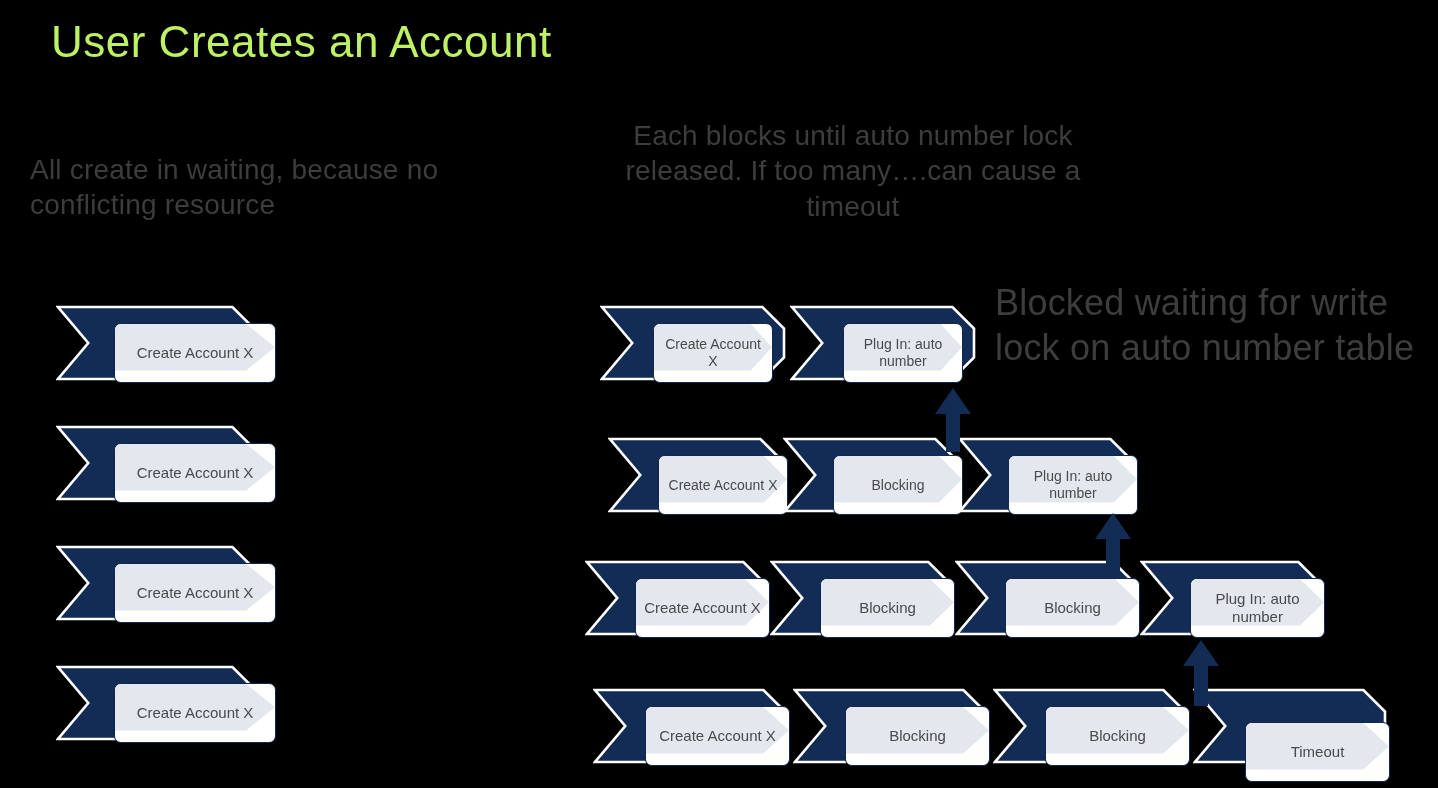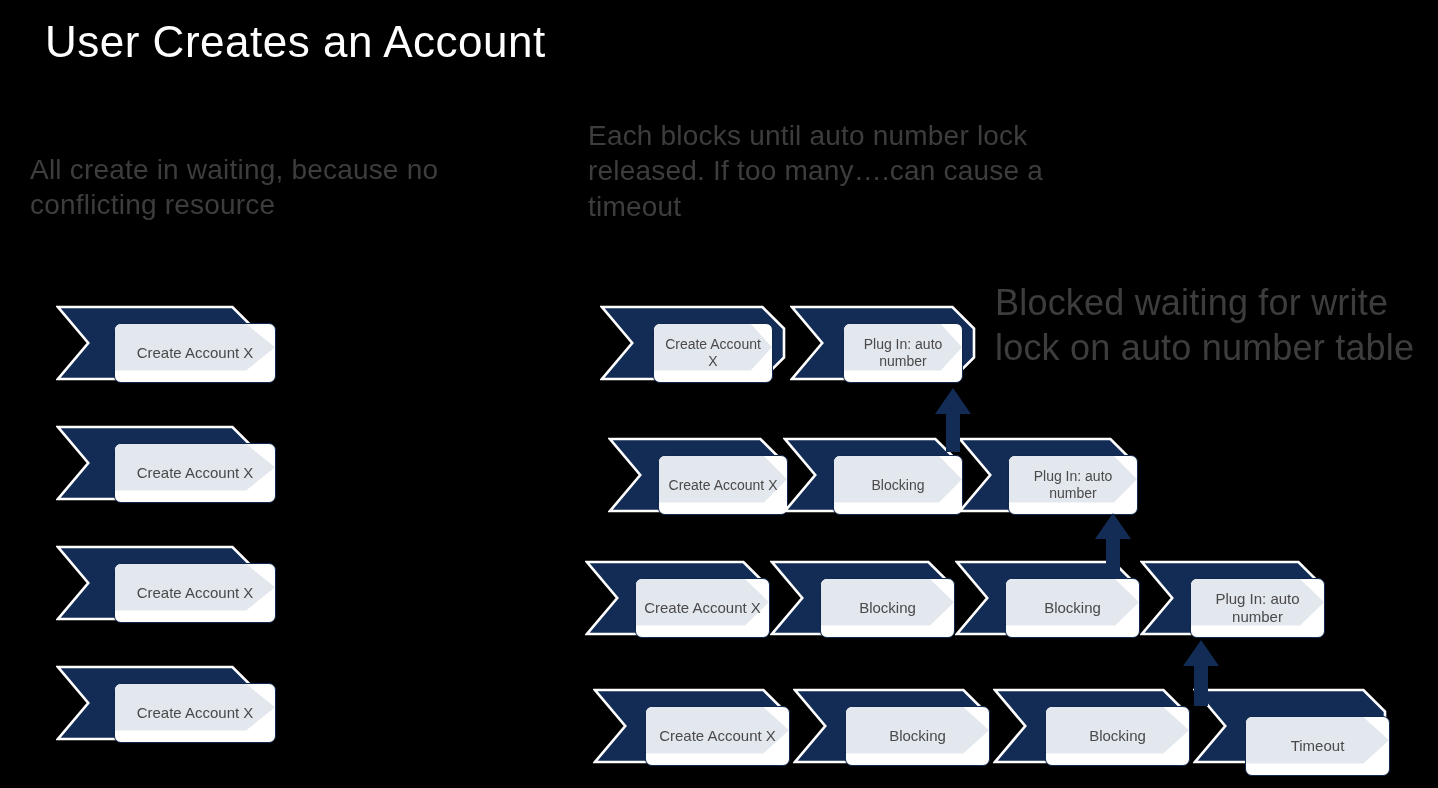--- a/index.html
+++ b/index.html
@@ -4,30 +4,30 @@
 <style>
   html,body{margin:0;padding:0;background:#000;}
   body{
     width:1438px;height:788px;position:relative;overflow:hidden;
     font-family:"Liberation Sans","DejaVu Sans",sans-serif;
     background:#000;color:#3a3a3a;
   }
 
   
   .slide-title{
-    position:absolute;left:45px;top:18px;
+    position:absolute;left:51px;top:18px;
     font-size:44px;font-weight:400;letter-spacing:.5px;
-    color:#ffffff;white-space:nowrap;line-height:1.1;
+    color:#bef264;white-space:nowrap;line-height:1.1;
   }
   .note{
     position:absolute;color:#3d3d3d;font-weight:400;
     line-height:1.26;letter-spacing:.2px;
   }
   .note-left{left:30px;top:152px;width:430px;font-size:28px;}
-  .note-mid{left:588px;top:118px;width:530px;font-size:28px;}
+  .note-mid{left:588px;top:118px;width:530px;font-size:28px;text-align:center;}
   .note-right{left:995px;top:280px;width:430px;font-size:36px;}
 
   
   .step{position:absolute;}
   .step .chev{position:absolute;left:0;top:0;}
   .step .card{
     position:absolute;
     border:1.6px solid #10284f;
     border-radius:7px;
     background:#ffffff;
@@ -234,21 +234,21 @@
         <svg class="wm" viewBox="0 0 100 100" preserveAspectRatio="none">
           <polygon points="0,0 82,0 100,40 82,80 0,80" fill="#e3e7ee"></polygon>
         </svg>
         <div class="lbl" style="font-size: 15px;">Blocking</div>
       </div>
     </div>
     <div class="step" style="left: 1193px; top: 688px;">
       <svg class="chev" width="194" height="76" viewBox="-2 -2 194 76">
         <polygon points="0,0 168.4,0 190,21.599999999999998 190,50.400000000000006 168.4,72 0,72 30.24,36" fill="#122c55" stroke="#ffffff" stroke-width="2.6" stroke-linejoin="miter"></polygon>
       </svg>
-      <div class="card" style="left: 52px; top: 28px; width: 143px; height: 58px;">
+      <div class="card" style="left: 52px; top: 34px; width: 143px; height: 58px;">
         <svg class="wm" viewBox="0 0 100 100" preserveAspectRatio="none">
           <polygon points="0,0 82,0 100,40 82,80 0,80" fill="#e3e7ee"></polygon>
         </svg>
         <div class="lbl" style="font-size: 15px;">Timeout</div>
       </div>
     </div>
   </div>
 
 <div id="connectors">
     <svg class="uparrow" width="36" height="64" viewBox="0 0 36 64" style="left: 935px; top: 388px;">

